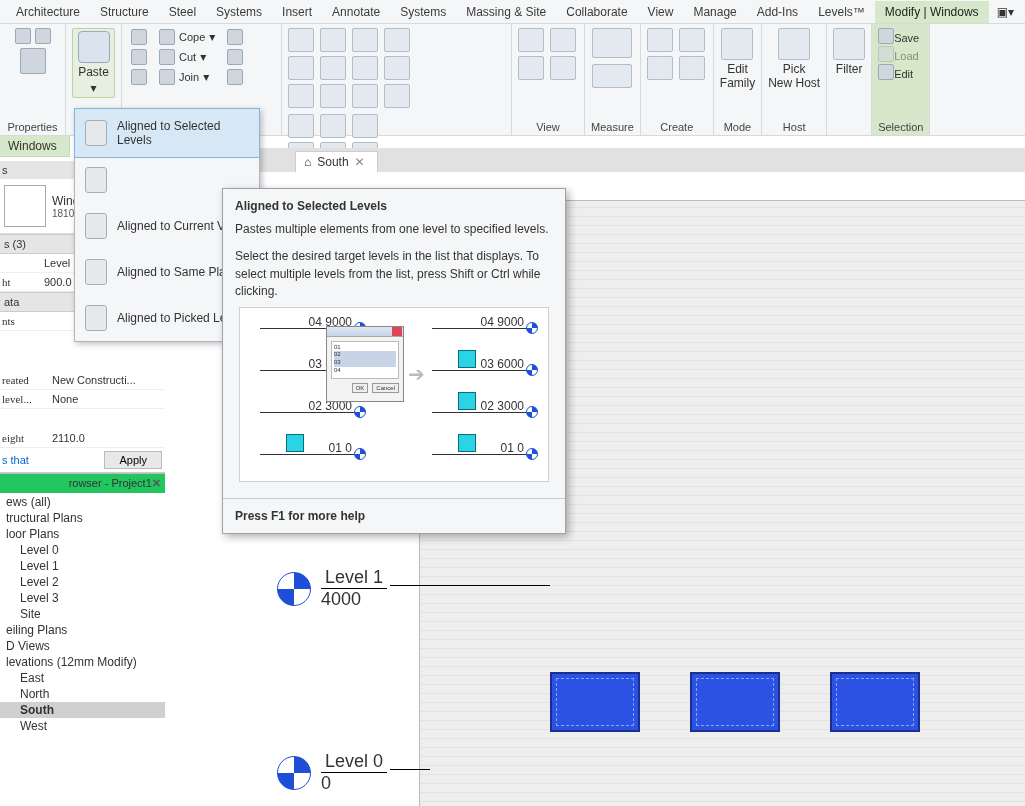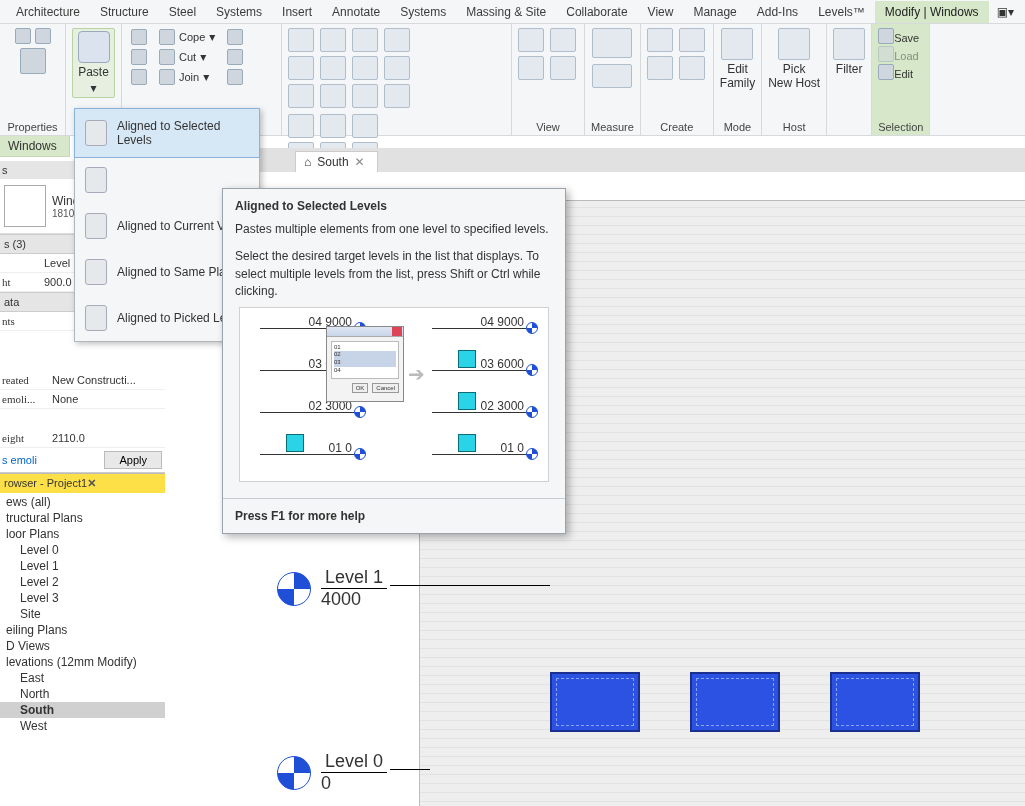--- a/index.html
+++ b/index.html
@@ -39,21 +39,21 @@
 .prop-header { background: #e5e5e5; padding: 3px 2px; font-size: 11px; }
 .prop-thumb { display:flex; gap:6px; align-items:center; padding:6px 4px; border-bottom:1px solid #ddd; }
 .prop-thumb .thumb { width: 42px; height: 42px; border:1px solid #aaa; background: #fff; }
 .constraints-head { background: #e5e5e5; padding: 3px 4px; font-size: 11px; border-top:1px solid #ccc; border-bottom:1px solid #ccc; }
 .prop-row { display:flex; font-size:11px; border-bottom:1px solid #eee; }
 .prop-row .k { width: 42px; padding: 3px 2px; font-family: Liberation Serif, serif; }
 .prop-row .v { flex:1; padding: 3px 2px; background:#fff; }
 .prop-link { color: #0066cc; font-size:11px; padding:4px 2px; cursor:pointer; }
 .apply-btn { background:#e8e8e8; border:1px solid #bbb; padding:2px 14px; font-size:11px; float:right; margin:3px; }
 
-.browser-header { background: #fde047; padding: 3px 4px; font-size: 11px; border-top:1px solid #bbb; display:flex; justify-content:flex-start; }
+.browser-header { background: #22c55e; padding: 3px 4px; font-size: 11px; border-top:1px solid #bbb; display:flex; justify-content:flex-end; }
 .browser-header .x { cursor:pointer; font-weight:bold; color:#555; }
 .tree { font-size: 12px; padding: 1px 0; }
 .tree .node { padding: 1px 2px 1px 6px; cursor:pointer; white-space:nowrap; }
 .tree .node.indent { padding-left: 20px; }
 .tree .node.sel { background:#d0d0d0; font-weight:bold; }
 
 
 .view-area { position:absolute; top: 148px; left: 165px; right:0; bottom:0; display:flex; flex-direction:column; }
 .view-tabs { height: 24px; background:#e1e1e1; display:flex; align-items:flex-end; padding-left: 130px; }
 .view-tab { background:#fff; border:1px solid #ccc; border-bottom:none; padding:3px 12px 3px 8px; font-size:12px; display:flex; gap:6px; align-items:center; }
@@ -346,30 +346,30 @@
   <div class="prop-row">
       <div class="k">nts</div>
       <div class="v"></div>
     </div>
   <div style="height:40px"></div>
   <div class="prop-row">
       <div class="k" style="width:50px">reated</div>
       <div class="v">New Constructi...</div>
     </div>
   <div class="prop-row">
-      <div class="k" style="width:50px">emoli...</div>
+      <div class="k" style="width:50px">level...</div>
       <div class="v">None</div>
     </div>
   <div style="height:20px"></div>
   <div class="prop-row">
       <div class="k" style="width:50px">eight</div>
       <div class="v">2110.0</div>
     </div>
   <div style="display:flex;justify-content:space-between;align-items:center;border-bottom:1px solid #ccc">
-    <span class="prop-link">s emoli</span>
+    <span class="prop-link">s that</span>
     <button class="apply-btn">Apply</button>
   </div>
 
   <div class="browser-header">
     <span>rowser - Project1</span>
     <span class="x">✕</span>
   </div>
   <div class="tree" id="tree">
       <div class="node">ews (all)</div>
       <div class="node">tructural Plans</div>

